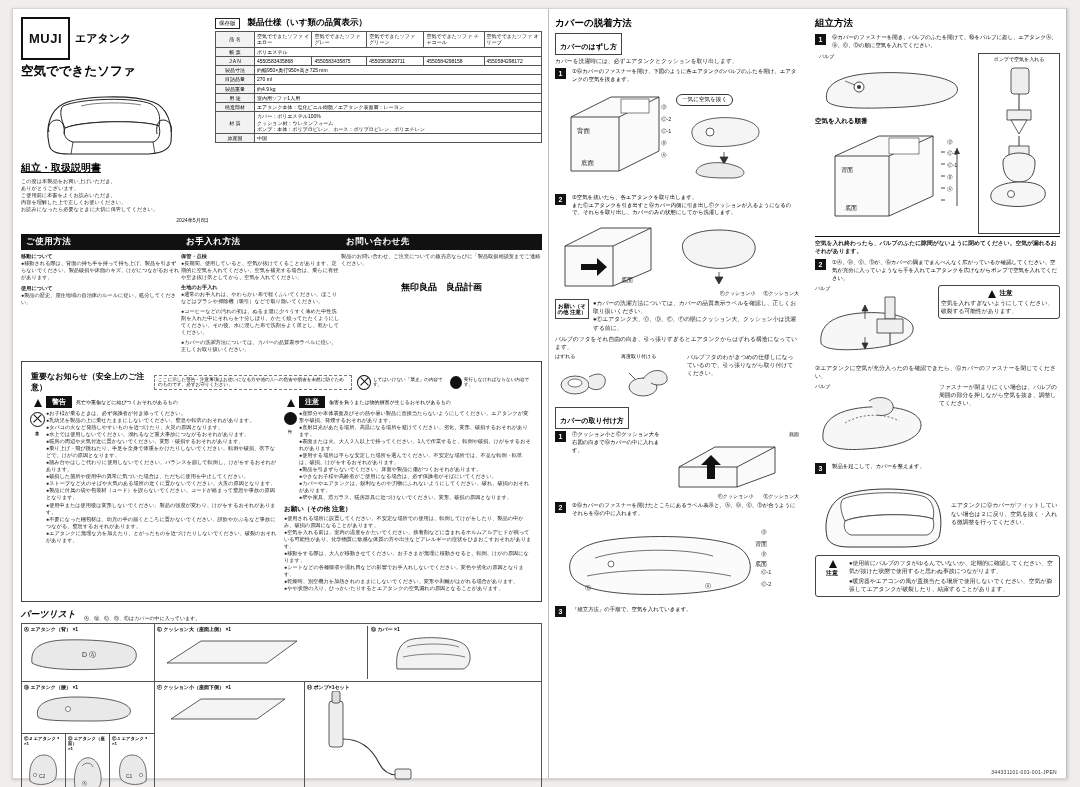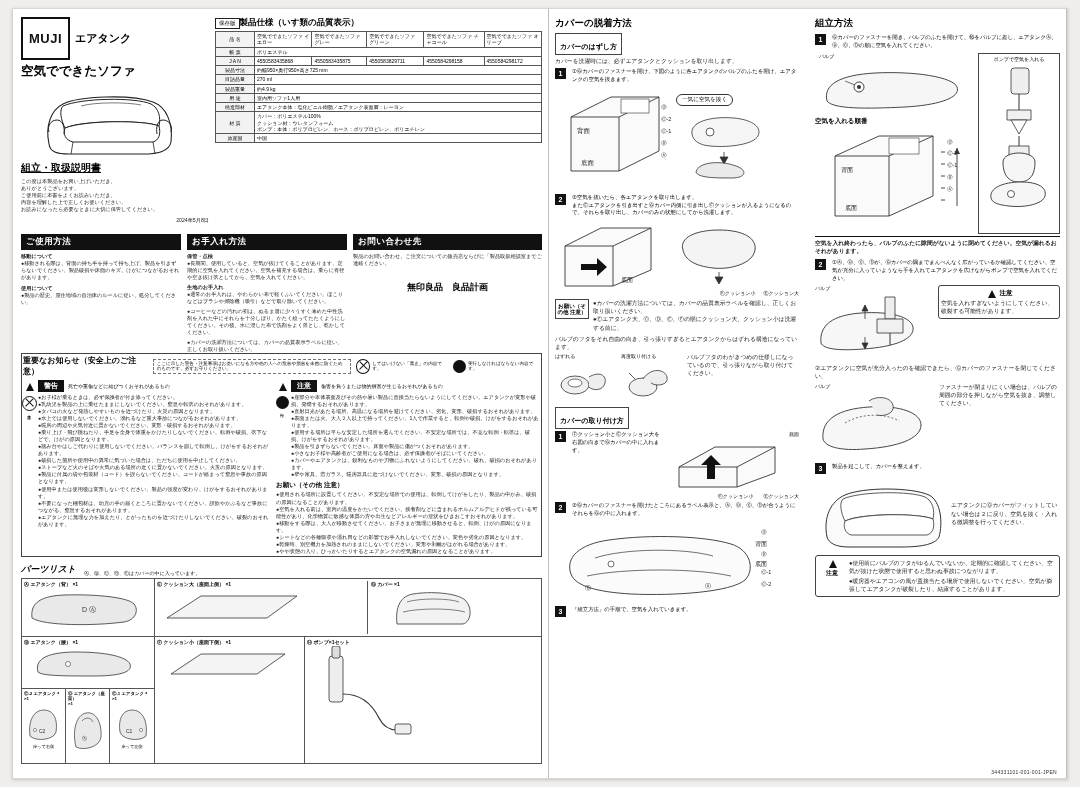--- a/index.html
+++ b/index.html
@@ -94,21 +94,21 @@
           <div>この度は本製品をお買い上げいただき、</div>
           <div>ありがとうございます。</div>
           <div>ご使用前に本書をよくお読みいただき、</div>
           <div>内容を理解した上で正しくお使いください。</div>
           <div>お読みになったら必要なときに大切に保管してください。</div>
         </div>
         <div class="tiny" style="text-align:right;margin-top:4px;">2024年5月8日</div>
       </div>
 
       <div style="flex:1;">
-        <div style="display:flex;align-items:center;gap:0;margin-bottom:2px;">
+        <div style="display:flex;align-items:center;gap:8px;margin-bottom:2px;">
           <span style="border:1px solid #222;font-size:5.5px;padding:1px 3px;">保存版</span>
           <span style="font-size:8.5px;font-weight:bold;">製品仕様（いす類の品質表示）</span>
         </div>
         <table class="spec" style="width:100%;">
           <tbody>
                 <tr>
             <td class="lbl">品 名</td>
             <td>空気でできたソファ イエロー</td>
             <td>空気でできたソファ グレー</td>
             <td>空気でできたソファ グリーン</td>
@@ -157,21 +157,21 @@
           </tr>
           <tr>
             <td class="lbl">原産国</td>
             <td colspan="5">中国</td>
           </tr>
         </tbody>
             </table>
       </div>
     </div>
 
-    <div style="display:flex;gap:6px;margin-top:6px;">
+    <div style="display:flex;margin-top:6px;">
       <div style="width:160px;">
         <div class="ttl-bar" style="width:100%;box-sizing:border-box;">ご使用方法</div>
         <div style="margin-top:3px;">
           <div class="tiny b">移動について</div>
           <div class="tiny">●移動される際は、背面の持ち手を持って持ち上げ、製品を引きずらないでください。製品破損や床面のキズ、けがにつながるおそれがあります。</div>
           <div class="tiny b" style="margin-top:4px;">使用について</div>
           <div class="tiny">●製品の歴史、屋住地域の自治体のルールに従い、処分してください。</div>
         </div>
       </div>
       <div style="width:160px;">
@@ -185,21 +185,21 @@
           <div class="tiny" style="margin-top:3px;">●カバーの洗濯方法については、カバーの品質表示ラベルに従い、正しくお取り扱いください。</div>
         </div>
       </div>
       <div style="flex:1;">
         <div class="ttl-bar" style="width:100%;box-sizing:border-box;">お問い合わせ先</div>
         <div class="tiny" style="margin-top:3px;">製品のお問い合わせ、ご注文についての販売店ならびに「製品取扱相談室までご連絡ください。</div>
         <div style="font-size:9px;font-weight:bold;margin-top:14px;text-align:center;">無印良品　良品計画</div>
       </div>
     </div>
 
-    <div class="box" style="margin-top:0;padding:1px;">
+    <div class="box" style="margin-top:8px;padding:9px;">
       <div style="display:flex;align-items:center;gap:5px;">
         <span style="font-size:8px;font-weight:bold;">重要なお知らせ（安全上のご注意）</span>
         <span class="dashed" style="font-size:4.6px;padding:1px 3px;line-height:1.2;max-width:190px;">ここに示した警告・注意事項はお使いになる方や他の人への危害や損害を未然に防ぐためのものです。必ずお守りください。</span>
         <span style="display:flex;align-items:center;gap:2px;">
           <span class="circle-x"></span>
           <span style="font-size:4.6px;line-height:1.15;">してはいけない「禁止」の内容です。</span>
         </span>
         <span style="display:flex;align-items:center;gap:2px;">
           <span style="display:inline-block;width:13px;height:13px;border-radius:50%;background:#111;"></span>
           <span style="font-size:4.6px;line-height:1.15;">実行しなければならない内容です。</span>

